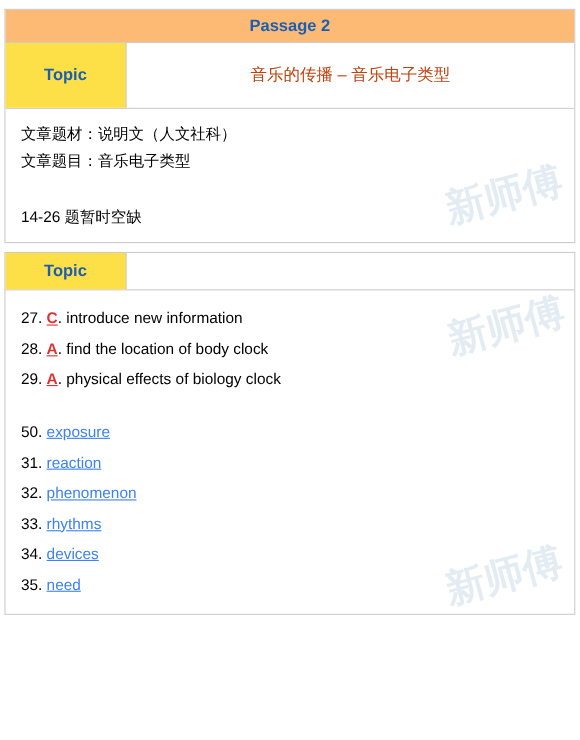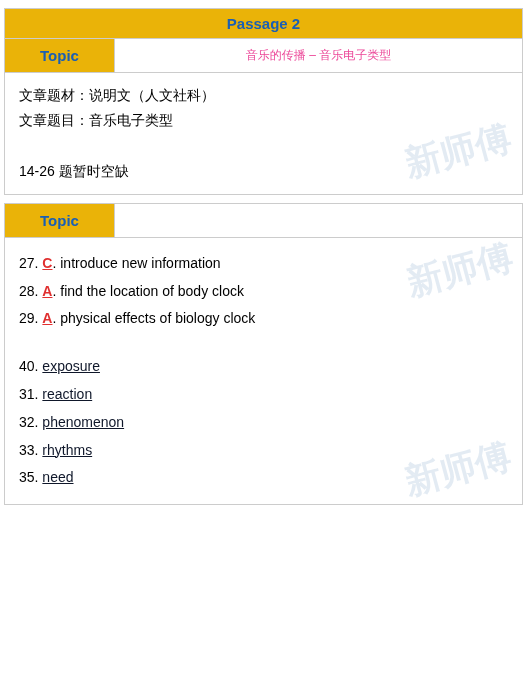--- a/index.html
+++ b/index.html
@@ -14,51 +14,51 @@
       font-size: 14px;
       color: #000;
     }
 
     .passage-block {
       border: 1px solid #ccc;
       margin: 8px 4px;
     }
 
     .passage-header {
-      background-color: #eab308;
+      background-color: #fdba74;
       text-align: center;
       padding: 6px 0;
       font-weight: bold;
       font-size: 15px;
       color: #1a5fb4;
       border-bottom: 1px solid #ccc;
     }
 
     .topic-row {
       display: flex;
       border-bottom: 1px solid #ccc;
     }
 
     .topic-label {
-      background-color: #eab308;
+      background-color: #fde047;
       font-weight: bold;
       font-size: 15px;
       color: #1a5fb4;
       padding: 8px 16px;
       border-right: 1px solid #ccc;
       min-width: 110px;
       display: flex;
       align-items: center;
       justify-content: center;
     }
 
     .topic-value {
-      padding: 8px 16px;
-      font-size: 12px;
-      color: #ec4899;
+      padding: 20px 16px;
+      font-size: 15px;
+      color: #c2410c;
       display: flex;
       align-items: center;
       flex: 1;
       justify-content: center;
     }
 
     .passage-content {
       padding: 10px 14px;
       min-height: 80px;
       position: relative;
@@ -105,21 +105,21 @@
       line-height: 1.7;
     }
 
     .answer-letter {
       color: #e03030;
       font-weight: bold;
       text-decoration: underline;
     }
 
     .answer-link {
-      color: #0f172a;
+      color: #3b82f6;
       text-decoration: underline;
     }
 
     .passage3-content {
       padding: 10px 14px;
       position: relative;
     }
   </style>
 </head>
 <body>
@@ -151,31 +151,34 @@
     <div class="answer-line">
       <span>28. </span><span class="answer-letter">A</span><span>. find the location of body clock</span>
     </div>
     <div class="answer-line">
       <span>29. </span><span class="answer-letter">A</span><span>. physical effects of biology clock</span>
     </div>
 
     <br>
 
     <div class="answer-line">
-      <span>40. </span><span class="answer-link">exposure</span>
+      <span>50. </span><span class="answer-link">exposure</span>
     </div>
     <div class="answer-line">
       <span>31. </span><span class="answer-link">reaction</span>
     </div>
     <div class="answer-line">
       <span>32. </span><span class="answer-link">phenomenon</span>
     </div>
     <div class="answer-line">
       <span>33. </span><span class="answer-link">rhythms</span>
     </div>
     <div class="answer-line">
+      <span>34. </span><span class="answer-link">devices</span>
+    </div>
+    <div class="answer-line">
       <span>35. </span><span class="answer-link">need</span>
     </div>
 
     <div class="watermark">新师傅</div>
     <div class="watermark-top-right">新师傅</div>
   </div>
 </div>
 
 </body></html>

